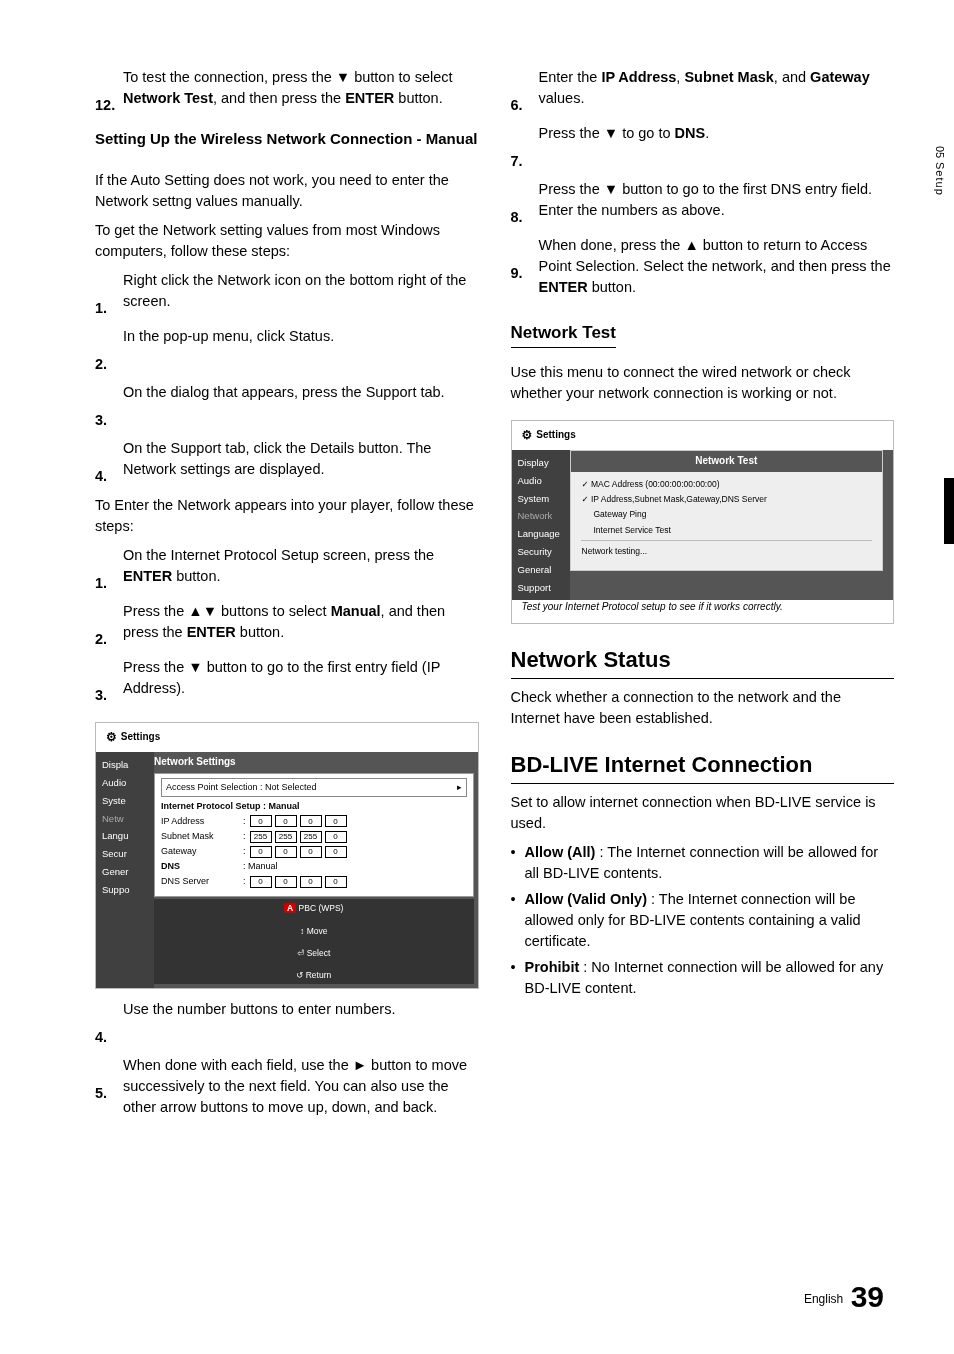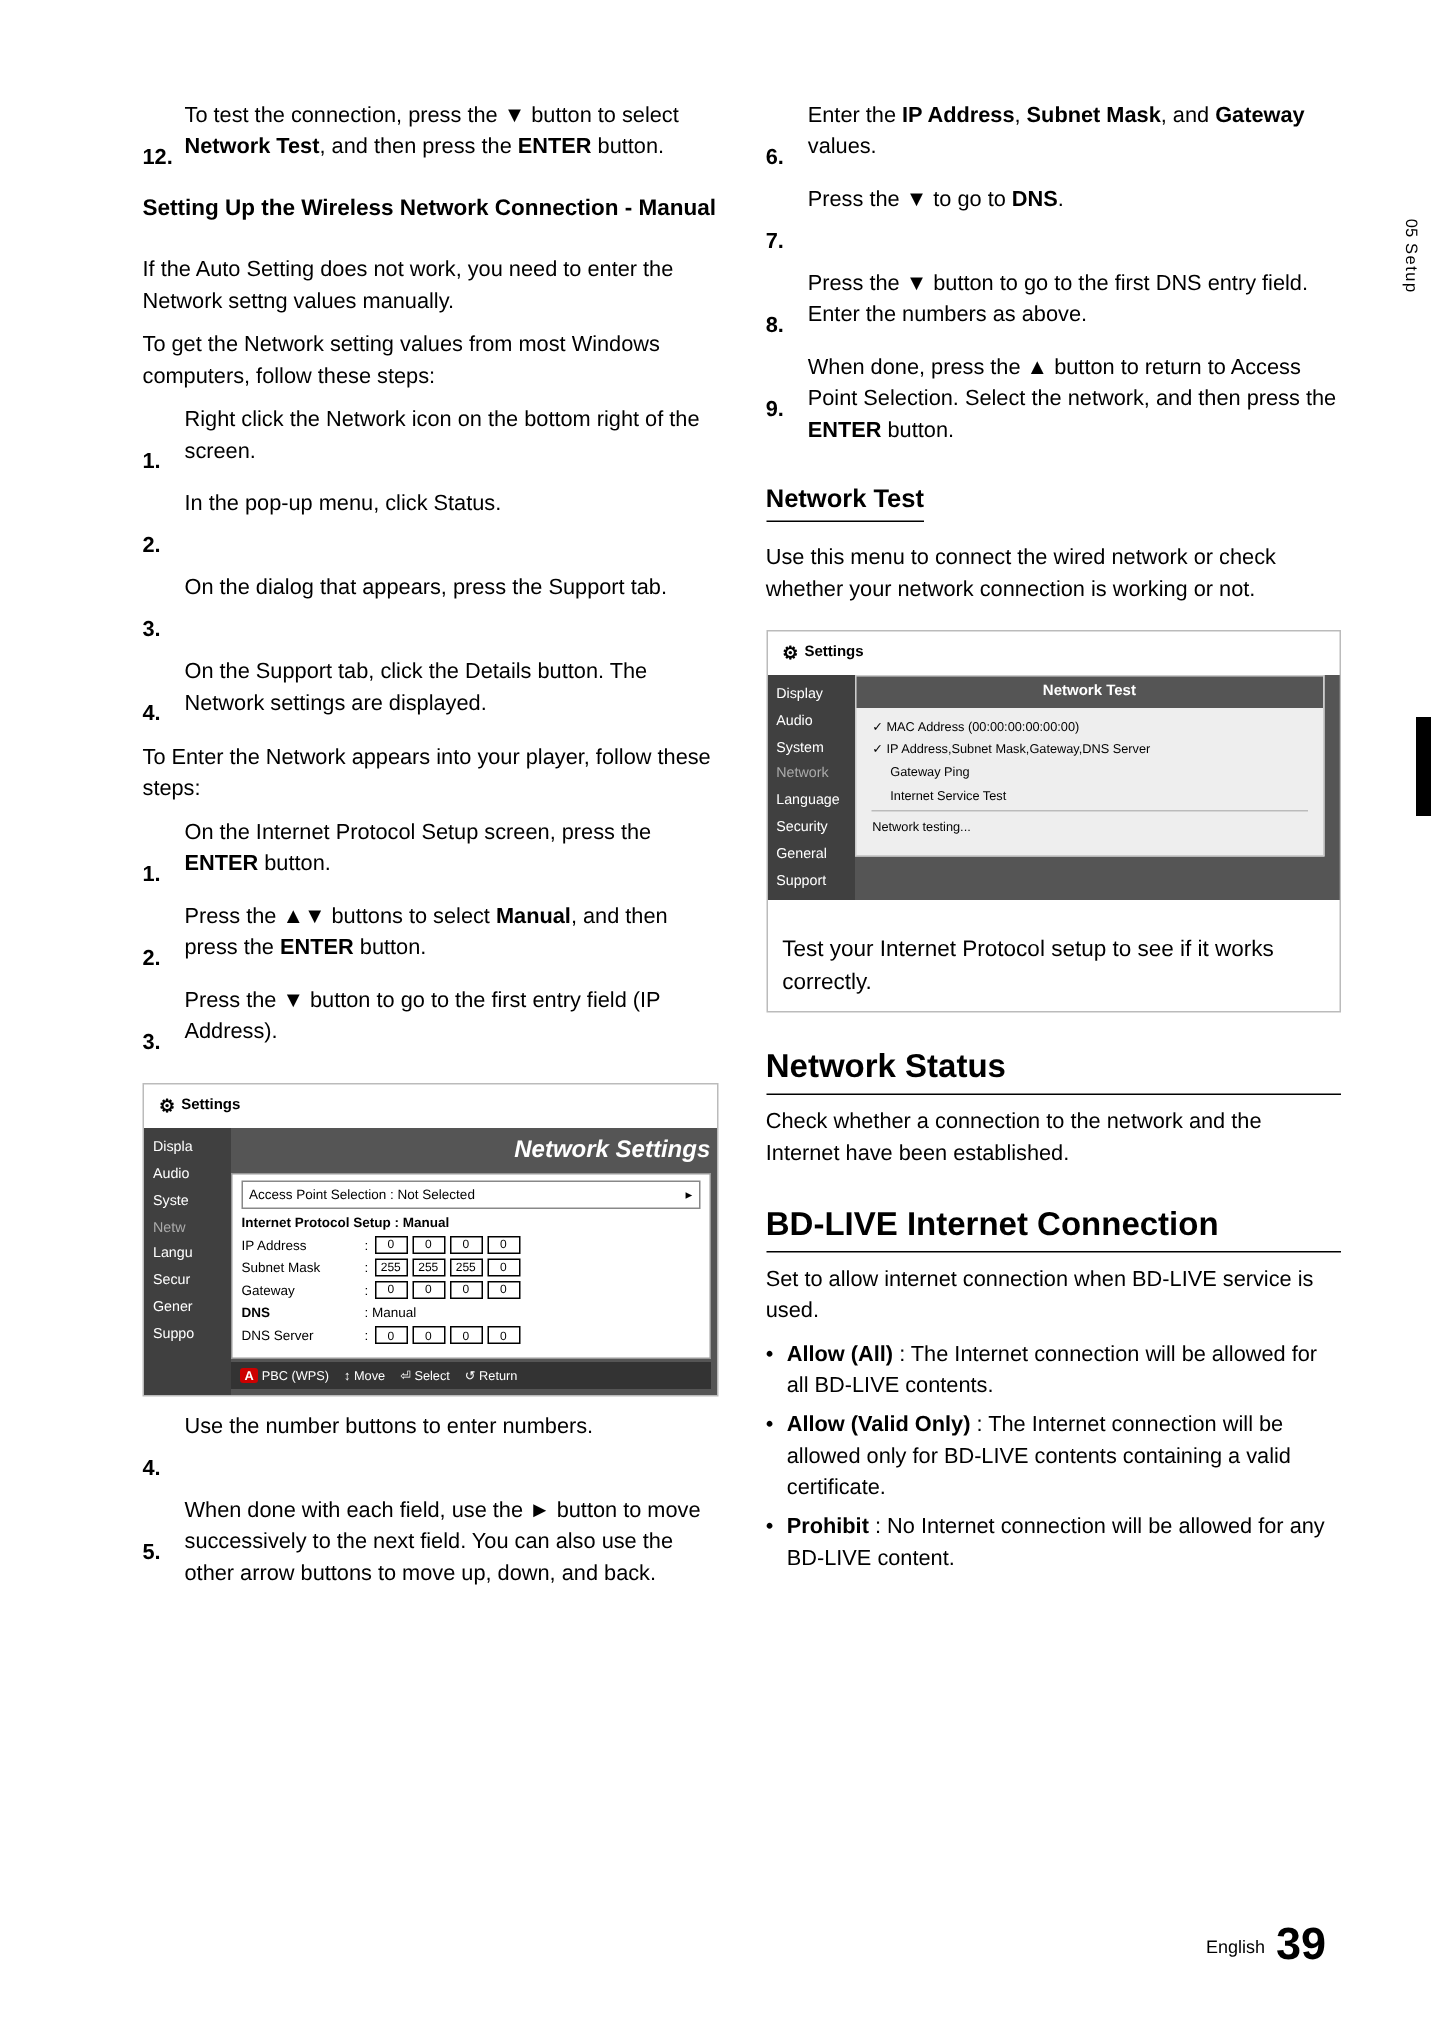--- a/index.html
+++ b/index.html
@@ -109,36 +109,37 @@
     padding: 0px 4px 4px 0;
   }
   .ui-popup {
     background:#fff;
     color:#000;
     border:1px solid #999;
     margin: 0 0 2px 0;
     padding: 4px 6px 6px 6px;
     font-size: 9px;
   }
-  .ui-panel-title { text-align:right; font-weight:bold; color:#fff; padding:3px 0; font-size:16px;font-style:italic;}
+  .ui-panel-title { text-align:left; font-weight:bold; color:#fff; padding:3px 0; font-size:10px;}
   .ui-row { display:flex; align-items:center; margin:2px 0; gap:4px;}
   .ui-row .lbl { width: 78px; flex:0 0 78px; }
   .boxes { display:flex; gap:3px; align-items:center;}
   .boxes .bx { border:1px solid #000; width:22px; height:12px; display:flex; align-items:center; justify-content:center; font-size:8px;}
   .ui-btnbar {
     background:#333;
     color:#fff;
     font-size:8.5px;
     padding:3px 6px;
     display:flex;
     gap:10px;
     align-items:center;
+    flex-direction:column;
   }
   .redA { background:#c00; color:#fff; border-radius:2px; padding:0 3px; font-weight:bold;}
-  .ui-note { font-size:15px; padding: 22px 10px 8px 10px; }
+  .ui-note { font-size:10px; padding: 0 10px 8px 10px; font-style: italic; }
 
   
   .nt-popup {
     background:#eee;
     color:#000;
     border:1px solid #ccc;
     margin: 0 4px 2px 0;
     padding: 4px 10px 10px 10px;
     font-size: 8.5px;
   }

